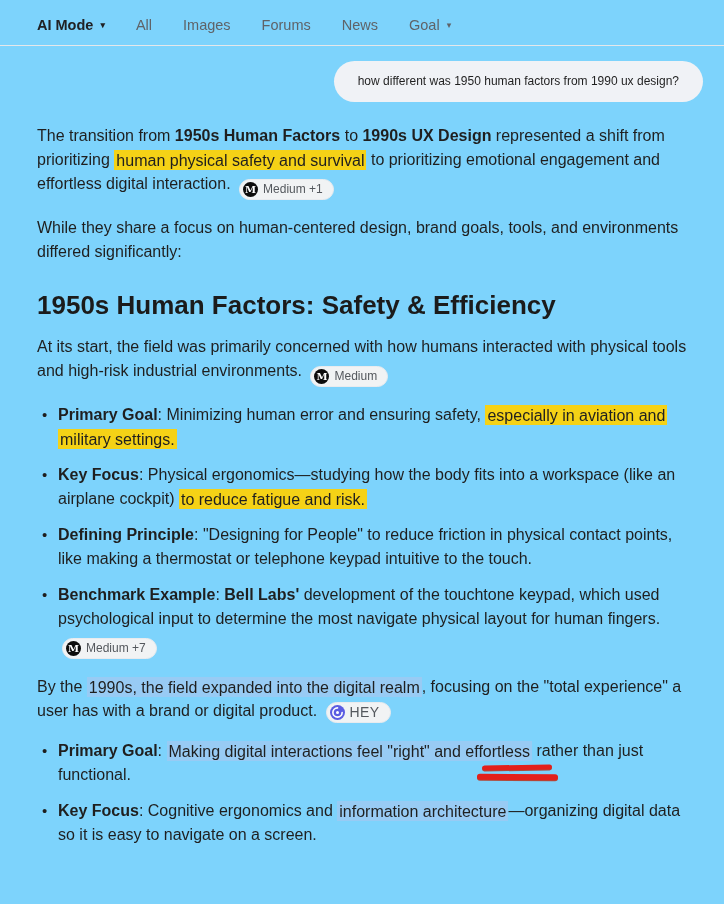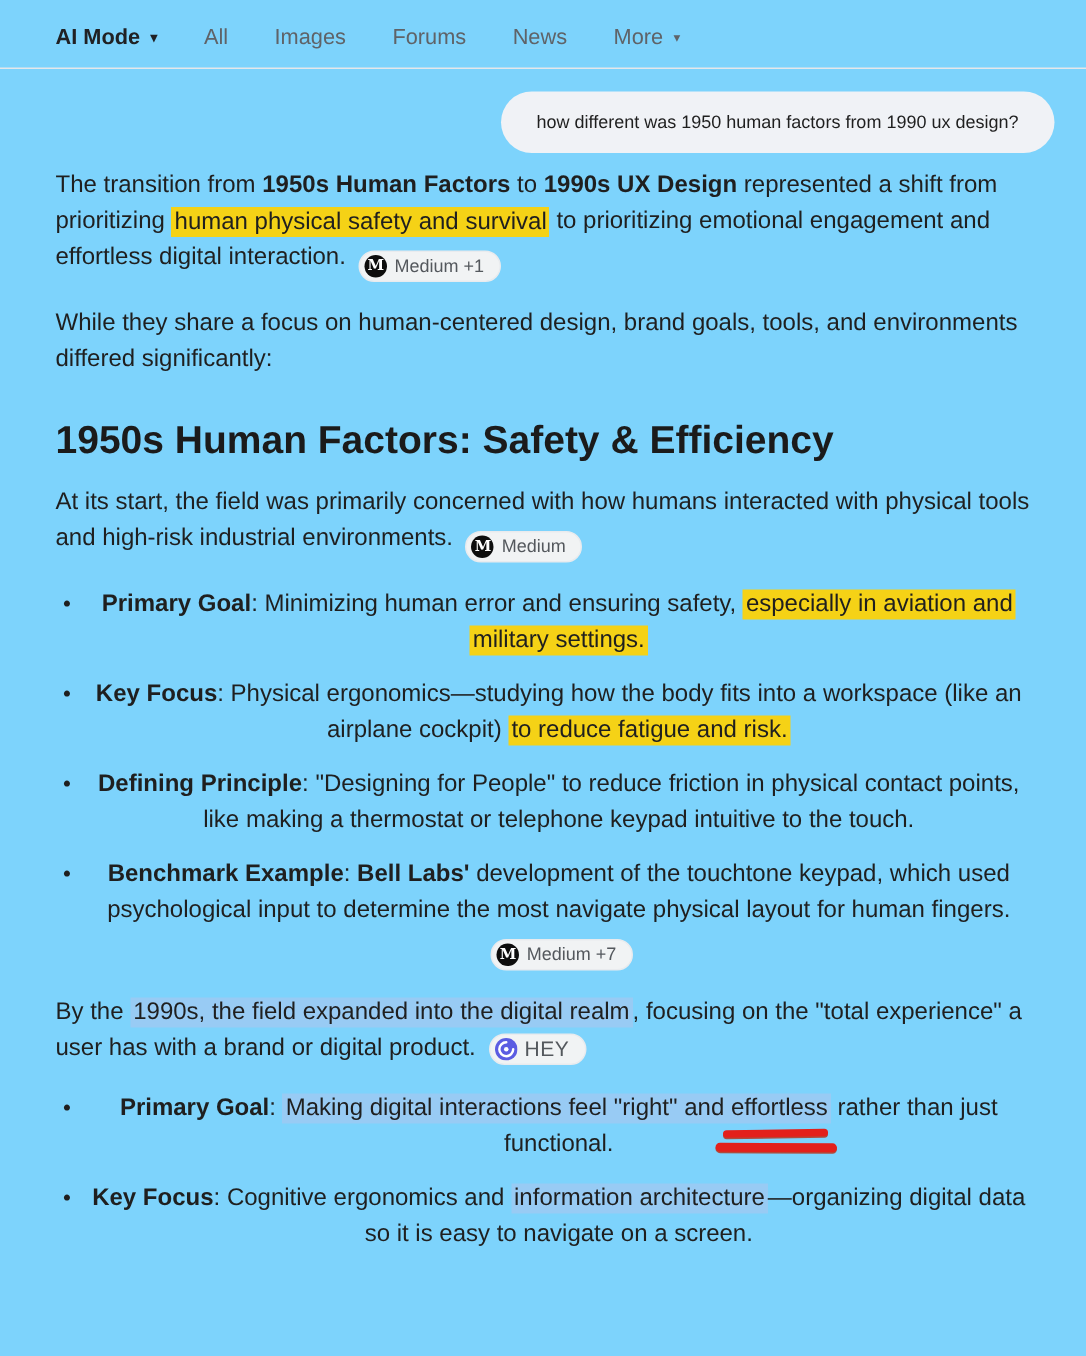--- a/index.html
+++ b/index.html
@@ -16,32 +16,32 @@
   .divider { height:1px; background:#e5e7ea; margin-top:12px; }
 
   .main { padding:0 37px; }
 
   
   .query-row { display:flex; justify-content:flex-end; margin:15px -16px 0 0; }
   .query-bubble { background:#f0f2f6; border-radius:21px; padding:9px 24px; font-size:12px; line-height:23px; color:#1f1f1f; cursor:pointer; }
 
   
   .para { font-size:16px; line-height:24px; margin:16px 0; }
-  .para.first { margin-top:10px; }
+  .para.first { margin-top:22px; }
   h2.section { font-size:26px; line-height:28px; font-weight:700; margin:27px 0 16px; color:#1b1b1b; }
   b { font-weight:700; }
 
   .hl-y { background:#f5d216; padding:1.5px 2px; box-decoration-break:clone; -webkit-box-decoration-break:clone; }
   .hl-b { background:#98cbf4; padding:1.5px 2px; box-decoration-break:clone; -webkit-box-decoration-break:clone; }
 
   
   ul.bullets { list-style:none; margin:16px 0; padding:0; }
   ul.bullets li { display:flex; margin-bottom:12px; font-size:16px; line-height:24px; }
   .dot { flex:0 0 21px; padding-left:5px; font-size:15px; color:#1f1f1f; }
-  .li-text { flex:1;text-align:center; }
+  .li-text { flex:1; }
   li.annotated .li-text { position:relative; }
 
   
   .badge { display:inline-flex; align-items:center; gap:5px; background:#f1f3f4; border:1px solid #e9ebee;
            border-radius:11px; padding:2px 10px 2px 3px; font-size:12px; color:#54585d; margin-left:4px;
            vertical-align:-4px; cursor:pointer; white-space:nowrap; line-height:15px; }
   .m-icon { width:15px; height:15px; border-radius:50%; background:#0d0d0d; color:#fff; font-size:10px; font-weight:700;
             display:inline-flex; align-items:center; justify-content:center; font-family:"DejaVu Serif", serif; }
   .hey-icon { width:15px; height:15px; display:inline-block; }
   .hey-icon svg { width:15px; height:15px; display:block; }
@@ -68,21 +68,21 @@
     <div class="nav-item">
       <span>Images</span>
     </div>
     <div class="nav-item">
       <span>Forums</span>
     </div>
     <div class="nav-item">
       <span>News</span>
     </div>
     <div class="nav-item">
-      <span>More</span>
+      <span>Goal</span>
       <span class="caret">▾</span>
     </div>
   </nav>
   <div class="divider"></div>
 
   <main class="main">
 
     <div class="query-row">
       <div class="query-bubble">how different was 1950 human factors from 1990 ux design?</div>
     </div>

